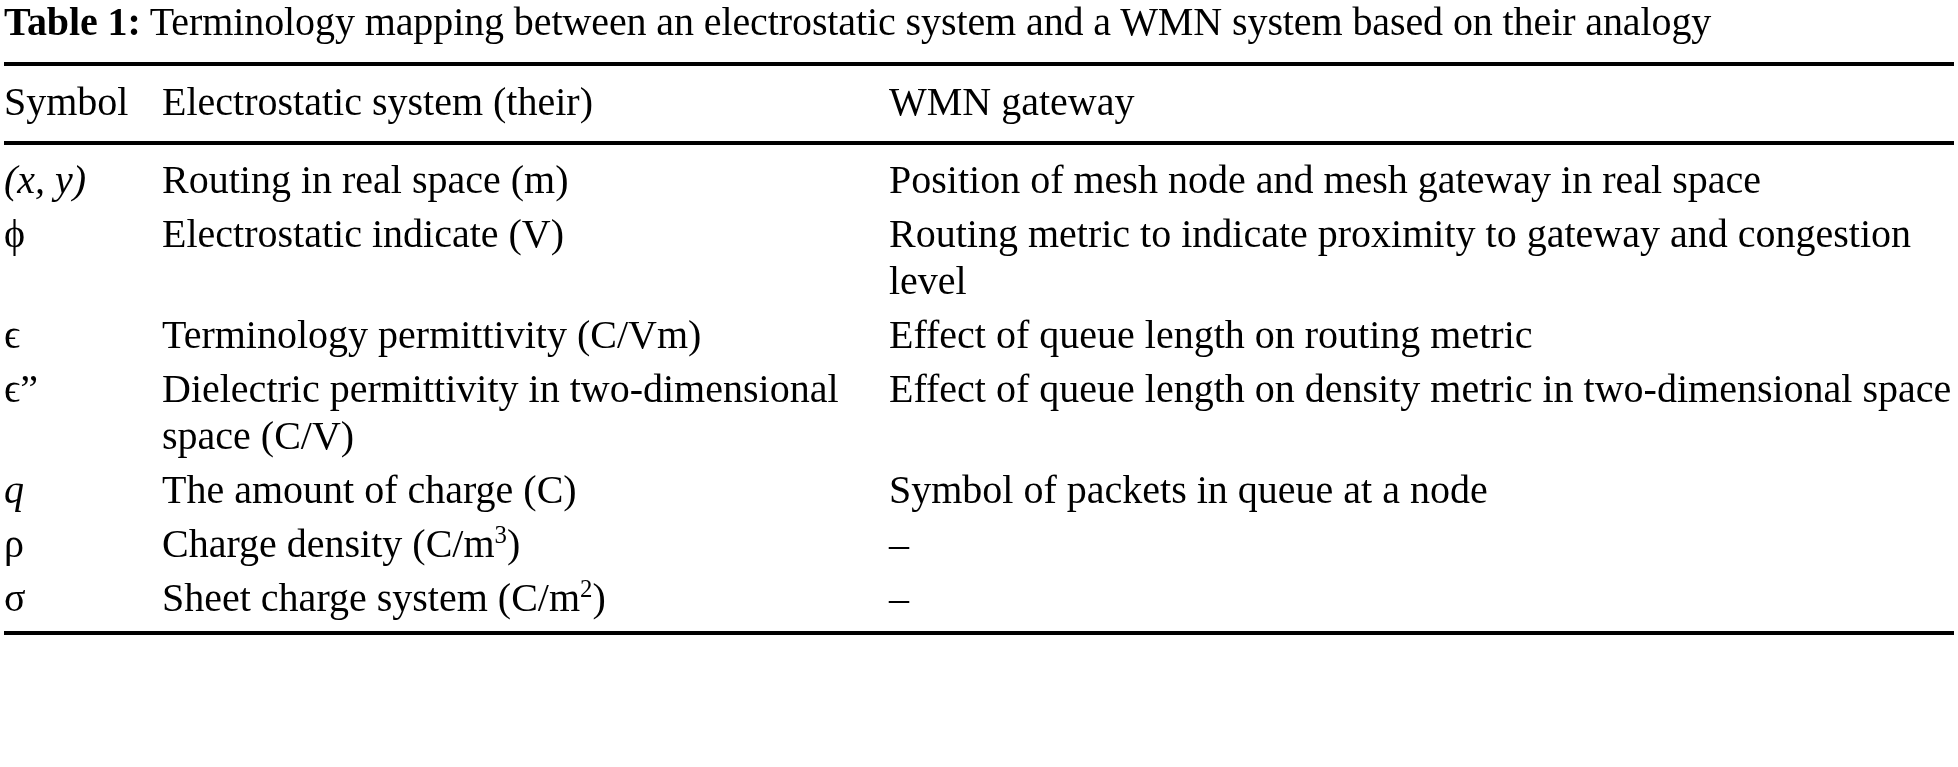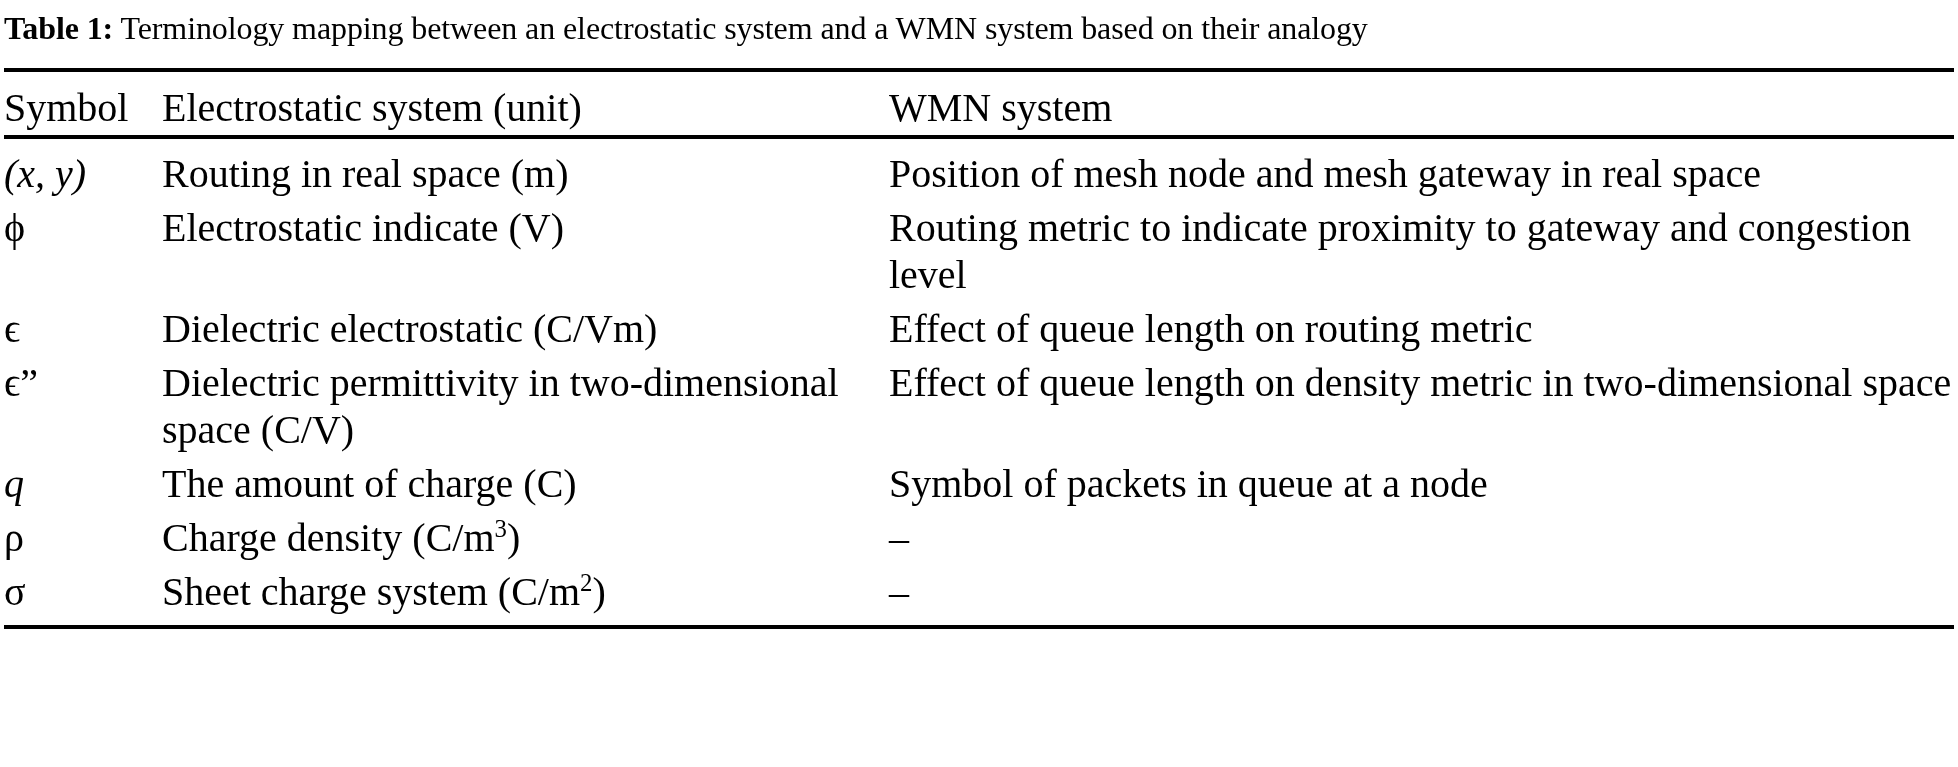--- a/index.html
+++ b/index.html
@@ -16,24 +16,24 @@
   }
   .page {
     position: relative;
     width: 1958px;
     height: 767px;
     box-sizing: border-box;
     padding: 0 4px;
   }
   
   .caption {
-    font-size: 32px;
+    font-size: 40px;
     line-height: 44px;
     letter-spacing: -0.1px;
-    margin: 6px 0 0 0;
+    margin: 0 0 0 0;
     padding-right: 2px;
     text-align: justify;
     text-align-last: left;
   }
   .caption .label {
     font-weight: bold;
   }
   
   .rule-thick {
     border: 0;
@@ -58,21 +58,21 @@
 
   table.terminology th,
   table.terminology td {
     text-align: left;
     vertical-align: top;
     padding: 0;
     font-weight: normal;
   }
   table.terminology thead th {
     padding-top: 12px;
-    padding-bottom: 4px;
+    padding-bottom: 16px;
   }
   table.terminology tbody td {
     padding-top: 7px;
     padding-bottom: 0px;
   }
   table.terminology tbody tr:first-child td {
     padding-top: 11px;
   }
   table.terminology tbody tr:last-child td {
     padding-bottom: 10px;
@@ -107,22 +107,22 @@
 
   <table class="terminology">
     <colgroup>
       <col class="c1">
         <col class="c2">
         <col class="c3">
     </colgroup>
     <thead>
       <tr>
         <th>Symbol</th>
-        <th>Electrostatic system (unit)</th>
-        <th>WMN system</th>
+        <th>Electrostatic system (their)</th>
+        <th>WMN gateway</th>
       </tr>
     </thead>
   </table>
 
   <hr class="rule-thick rule-head">
 
   <table class="terminology">
     <colgroup>
       <col class="c1">
         <col class="c2">
@@ -134,21 +134,21 @@
         <td>Routing in real space (m)</td>
         <td>Position of mesh node and mesh gateway in real space</td>
       </tr>
       <tr>
         <td class="sym sym-up">ϕ</td>
         <td>Electrostatic indicate (V)</td>
         <td>Routing metric to indicate proximity to gateway and congestion level</td>
       </tr>
       <tr>
         <td class="sym sym-up">ϵ</td>
-        <td>Dielectric electrostatic (C/Vm)</td>
+        <td>Terminology permittivity (C/Vm)</td>
         <td>Effect of queue length on routing metric</td>
       </tr>
       <tr>
         <td class="sym sym-up">ϵ”</td>
         <td>Dielectric permittivity in two-dimensional space (C/V)</td>
         <td>Effect of queue length on density metric in two-dimensional space</td>
       </tr>
       <tr>
         <td class="sym">q</td>
         <td>The amount of charge (C)</td>

